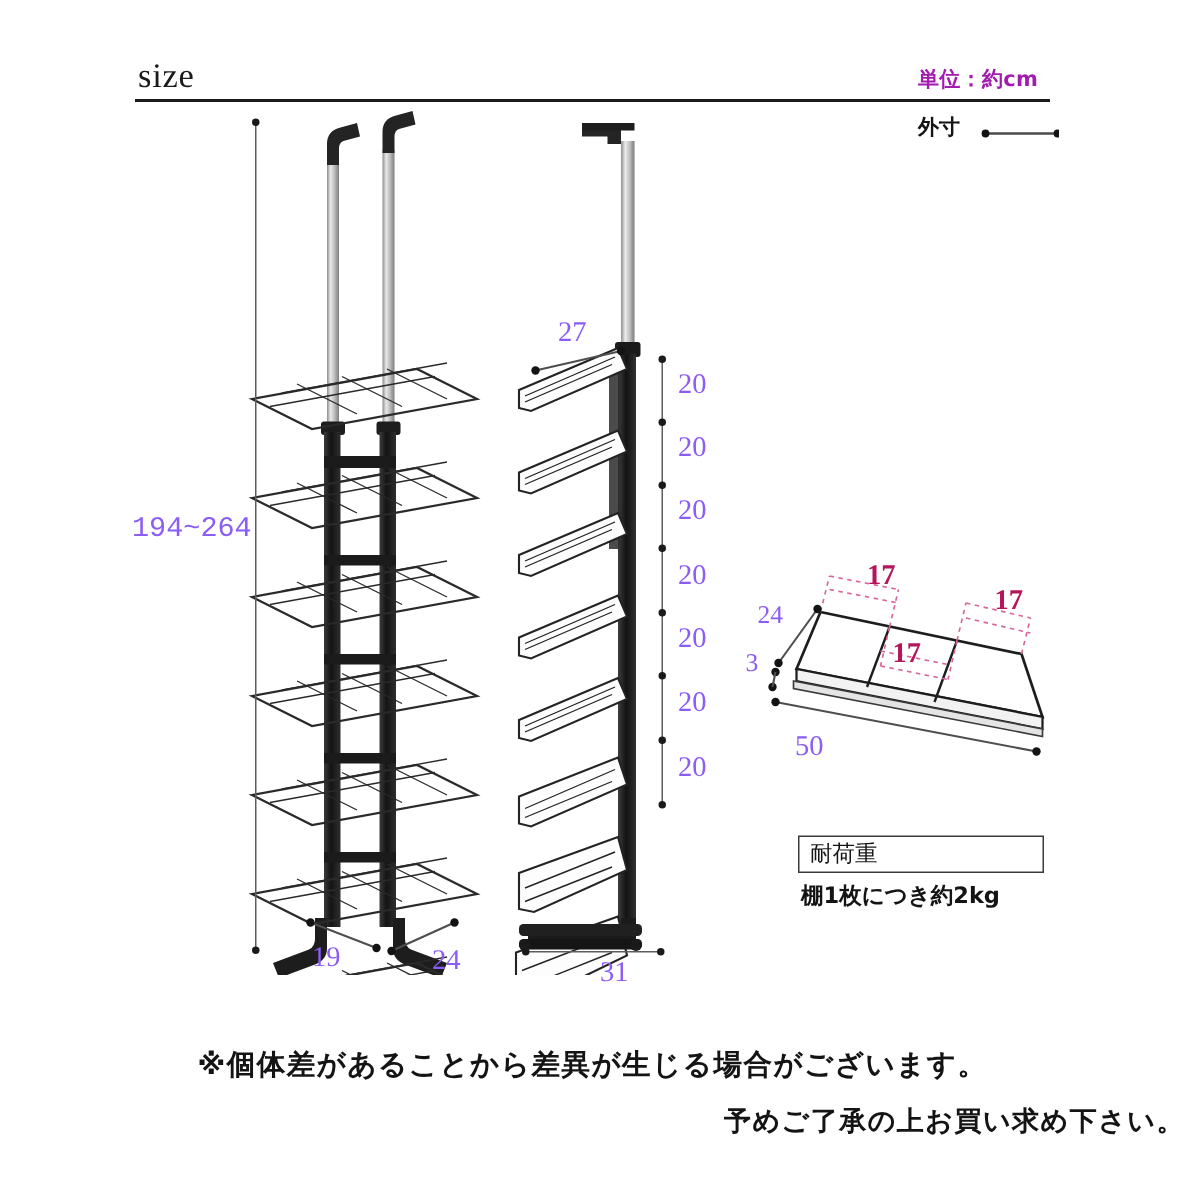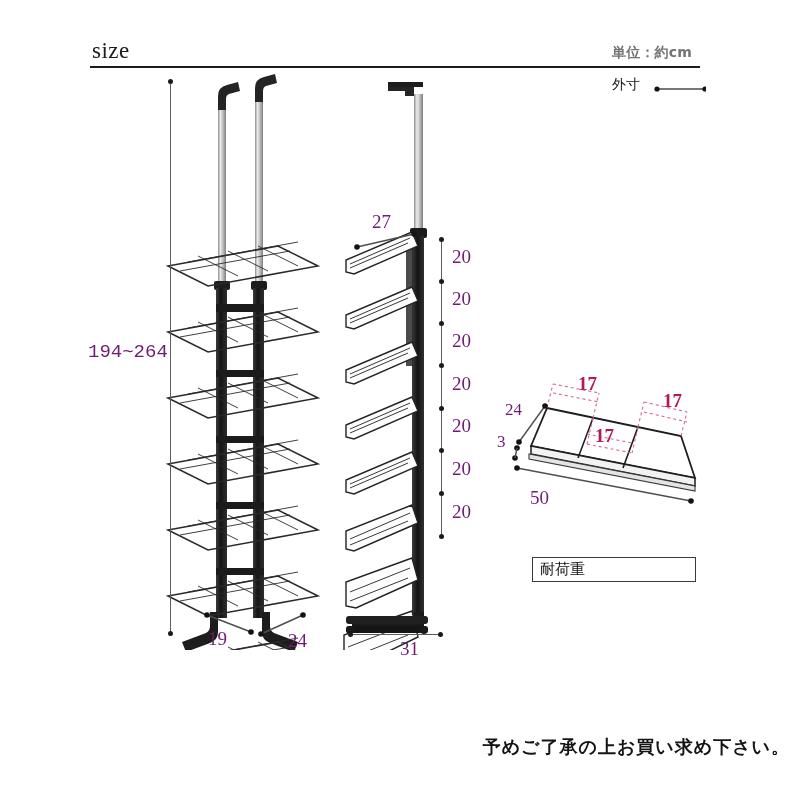--- a/index.html
+++ b/index.html
@@ -20,38 +20,38 @@
     border-top:2px solid #1b1b1b;
   }
   #size-title{
     left:92px;top:38px;
     font-size:23px;letter-spacing:.5px;color:#1a1a1a;
     font-family:"Liberation Serif","DejaVu Serif",serif;
   }
   .jp{font-family:"DejaVu Sans","Liberation Sans",sans-serif;}
   #unit-label{
     left:612px;top:44px;
-    font-size:14px;color:#737373;font-weight:700;
+    font-size:14px;color:#a21caf;font-weight:700;
     letter-spacing:.2px;white-space:nowrap;
   }
   #outer-label{
     left:612px;top:76px;
-    font-size:14px;color:#141414;font-weight:400;white-space:nowrap;
+    font-size:14px;color:#141414;font-weight:700;white-space:nowrap;
   }
   #outer-legend{left:654px;top:84px;width:52px;height:8px;}
 
   
   .dimline{background:#5d5d5d;}
   .vline{width:1.4px;}
   .hline{height:1.4px;}
   .dot{
     width:5px;height:5px;border-radius:50%;background:#1a1a1a;
   }
   .dimtext{
-    font-size:19px;color:#701a75;
+    font-size:19px;color:#8b5cf6;
     font-family:"Liberation Serif","DejaVu Serif",serif;
     white-space:nowrap;
   }
   .dimtext.small{font-size:17px;}
   .pinktext{color:#b5165a;font-weight:700;}
 
   
   #panel-svg{left:495px;top:360px;}
   #rack-front-svg{left:150px;top:60px;}
   #rack-side-svg{left:330px;top:60px;}
@@ -371,16 +371,18 @@
   <div class="abs dimtext small" style="left:505px;top:400px;">24</div>
   <div class="abs dimtext small" style="left:497px;top:432px;">3</div>
   <div class="abs dimtext" style="left:530px;top:487px;">50</div>
 
   <div class="abs dimtext pinktext" style="left:578px;top:373px;">17</div>
   <div class="abs dimtext pinktext" style="left:595px;top:425px;">17</div>
   <div class="abs dimtext pinktext" style="left:663px;top:390px;">17</div>
 
   <div class="abs" id="load-box"></div>
   <div class="abs jp" id="load-title">耐荷重</div>
-
+  <div class="abs jp" id="load-value">棚1枚につき約2kg</div>
+
+  <div class="abs jp" id="note-1">※個体差があることから差異が生じる場合がございます。</div>
   <div class="abs jp" id="note-2">予めご了承の上お買い求め下さい。</div>
 
 </div>
 
 </body></html>

